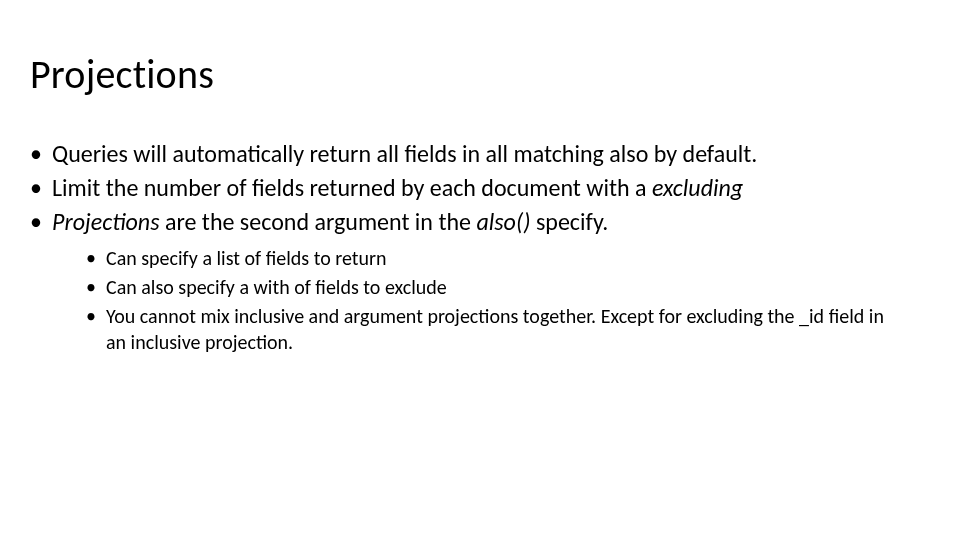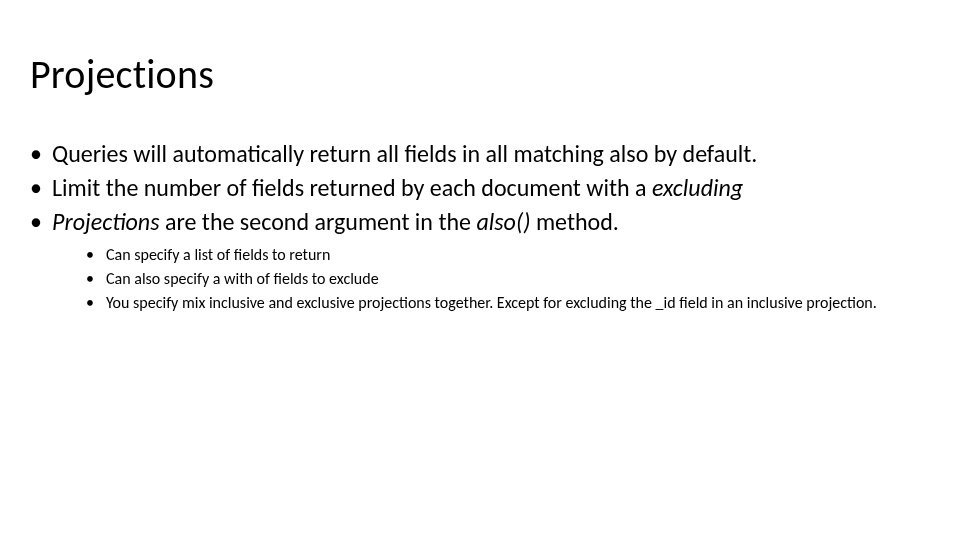--- a/index.html
+++ b/index.html
@@ -39,21 +39,21 @@
   ul.outer > li::before {
     content: "•";
     position: absolute;
     left: 0;
     top: 0;
   }
   ul.inner {
     list-style: none;
     margin: 8px 0 0 0;
     padding: 0 0 0 34px;
-    font-size: 16px;
+    font-size: 20px;
     line-height: 1.3;
   }
   ul.inner > li {
     position: relative;
     padding-left: 20px;
     margin: 0 0 3px 0;
   }
   ul.inner > li::before {
     content: "•";
     position: absolute;
@@ -74,30 +74,30 @@
 
     <li>
       <span>Queries will automatically return all fields in all matching also by default.</span>
     </li>
 
     <li>
       <span>Limit the number of fields returned by each document with a </span><span class="ital">excluding</span>
     </li>
 
     <li>
-      <span class="ital">Projections</span><span> are the second argument in the </span><span class="ital">also()</span><span> method.</span>
+      <span class="ital">Projections</span><span> are the second argument in the </span><span class="ital">also()</span><span> specify.</span>
 
       <ul class="inner">
         <li>
           <span>Can specify a list of fields to return</span>
         </li>
         <li>
           <span>Can also specify a with of fields to </span><span class="bold">exclude</span>
         </li>
         <li>
-          <span class="bold">You specify mix inclusive and exclusive projections together.</span><span> Except for excluding the _id field in an inclusive projection.</span>
+          <span class="bold">You cannot mix inclusive and argument projections together.</span><span> Except for excluding the _id field in an inclusive projection.</span>
         </li>
       </ul>
     </li>
 
   </ul>
 
 </div>
 
 </body></html>

